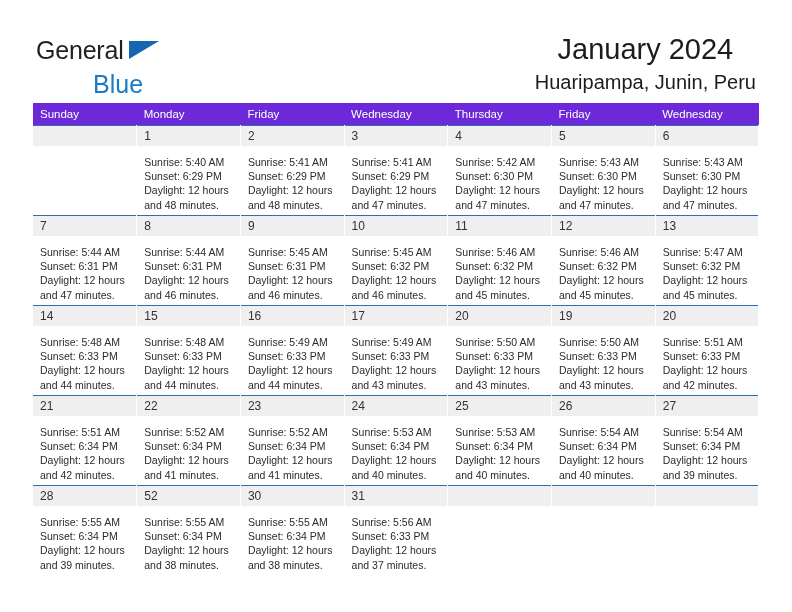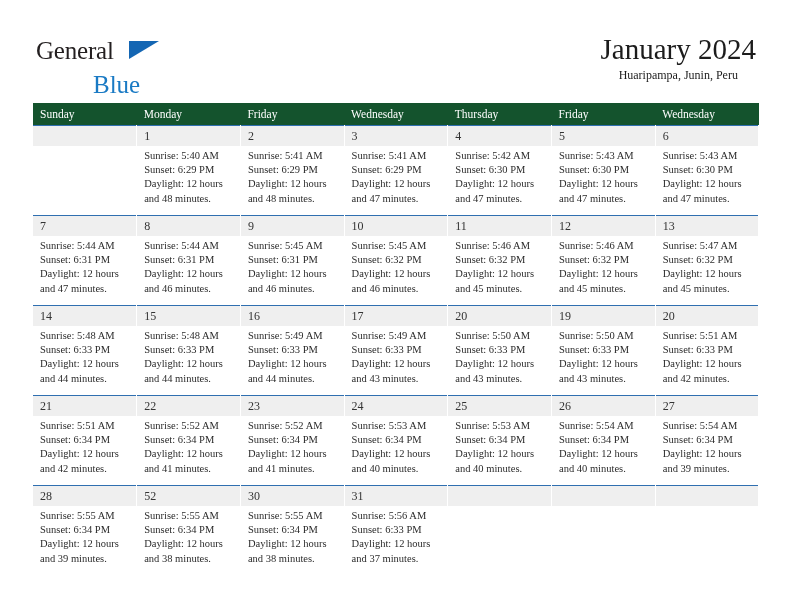--- a/index.html
+++ b/index.html
@@ -13,21 +13,20 @@
     font-family: "Liberation Sans", sans-serif;
     color: #222222;
     overflow: hidden;
   }
 
   .page {
     position: relative;
     width: 716px;
     height: 612px;
     box-sizing: border-box;
-    font-family: Liberation Serif, serif;
   }
 
   
   .header {
     position: absolute;
     left: 0;
     top: 0;
     width: 792px;
     height: 100px;
   }
@@ -74,40 +73,41 @@
     text-align: center;
   }
   .cal-title {
     font-size: 29px;
     line-height: 34px;
     color: #1c1c1c;
     font-weight: 400;
     white-space: nowrap;
   }
   .cal-subtitle {
-    font-size: 12px;
+    margin-top: 7px;
+    font-size: 20px;
     line-height: 18px;
     color: #1c1c1c;
     font-weight: 400;
     white-space: nowrap;
   }
 
   
   .calendar {
     position: absolute;
     left: 33px;
     top: 103px;
     width: 726px;
     border-collapse: collapse;
     table-layout: fixed;
   }
   .calendar col { width: 103.71px; }
 
   .dow-row th {
-    background: #14532d;
+    background: #6d28d9;
     color: #ffffff;
     font-size: 11.5px;
     font-weight: 400;
     text-align: left;
     padding: 5px 0 5px 7px;
     height: 20px;
     box-sizing: border-box;
     border: none;
   }
 
@@ -126,21 +126,21 @@
     color: #333333;
     font-size: 12px;
     line-height: 14px;
     padding: 3px 0 3px 7px;
     height: 20px;
     box-sizing: border-box;
   }
   .daynum.empty { color: transparent; }
 
   .details {
-    padding: 3px 6px 0 7px;
+    padding: 9px 6px 0 7px;
     font-size: 10.5px;
     line-height: 14.2px;
     color: #2b2b2b;
   }
   .details div { white-space: nowrap; }
   .details .daylight-wrap { white-space: normal; }
 
   .cell-empty .daynum { background: #efefef; }
 </style>
 </head>

